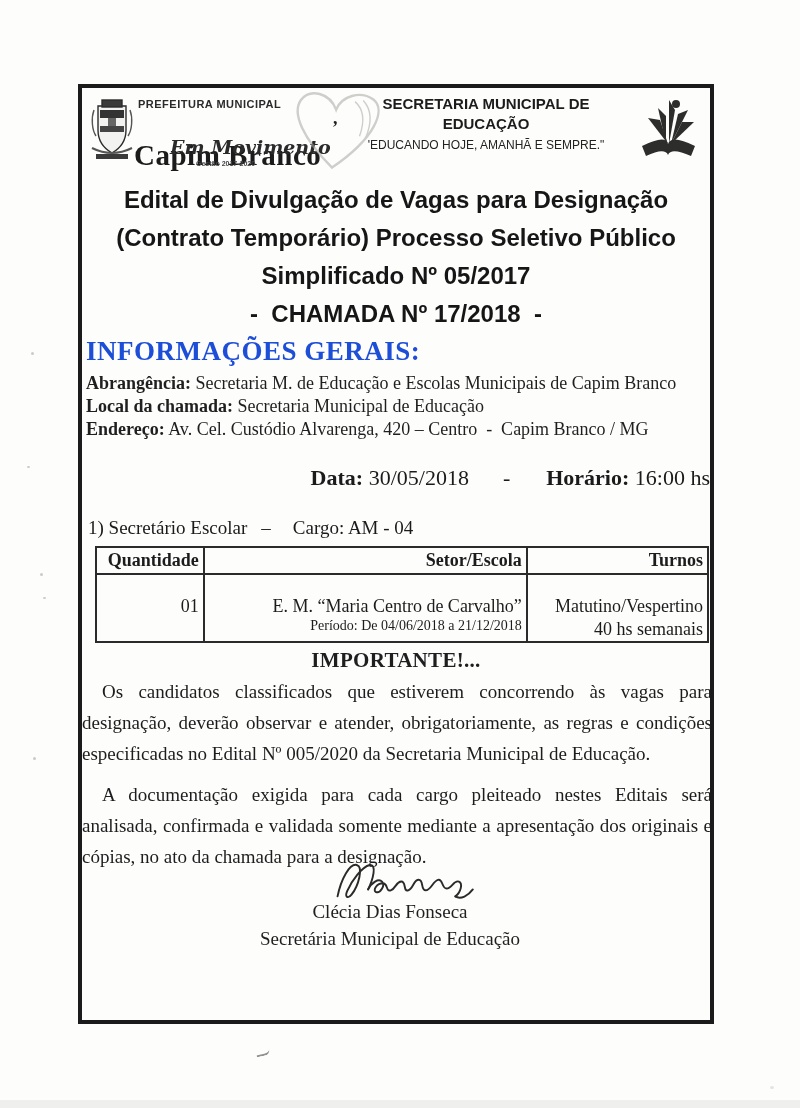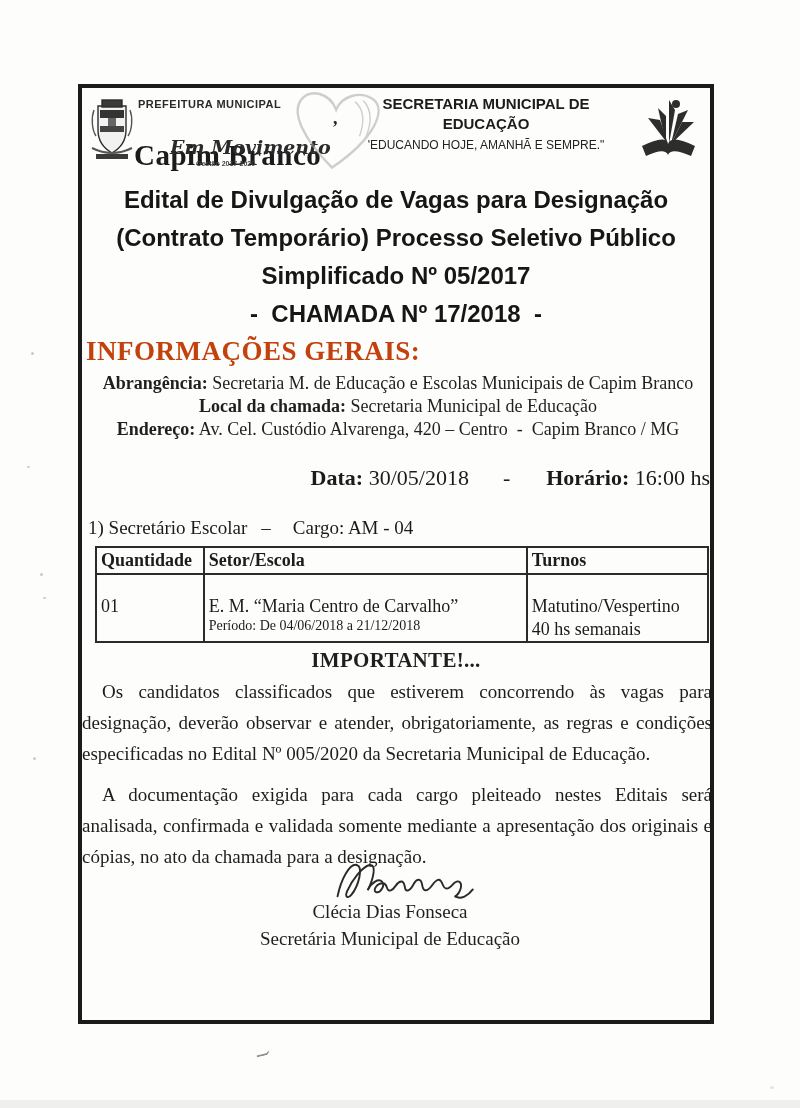--- a/index.html
+++ b/index.html
@@ -28,35 +28,35 @@
   .sec-line { font-weight:bold; font-size:15px; line-height:20px; color:#1c1c1c; }
   .motto { margin-top:4px; font-size:12px; color:#222; }
   .emblem { position:absolute; left:638px; top:92px; }
   
   .edital-title {
     position:absolute; left:82px; top:181px; width:628px; text-align:center;
     font-family:"Liberation Sans",sans-serif; font-weight:bold; font-size:24px;
     line-height:38px; color:#161616;
   }
   
-  .info-heading { position:absolute; left:86px; top:336px; font-weight:bold; font-size:27px; letter-spacing:.5px; color:#c2410c; }
-  .info-lines { position:absolute; left:86px; top:372px; width:624px; font-size:18px; line-height:23px;text-align:center; }
+  .info-heading { position:absolute; left:86px; top:336px; font-weight:bold; font-size:27px; letter-spacing:.5px; color:#1d4ed8; }
+  .info-lines { position:absolute; left:86px; top:372px; width:624px; font-size:18px; line-height:23px; }
   .info-lines b { font-weight:bold; }
   
   .schedule { position:absolute; left:82px; top:465px; width:628px; text-align:right; font-size:22px; color:#1b1b1b; }
   .schedule .lbl { font-weight:bold; }
   .schedule .gap1 { display:inline-block; width:34px; }
   .schedule .gap2 { display:inline-block; width:36px; }
   
   .position-line { position:absolute; left:88px; top:517px; font-size:19px; color:#1b1b1b; }
   .position-line .dash { margin:0 22px 0 14px; }
   table.vacancy {
     position:absolute; left:95px; top:546px; width:614px;
     border-collapse:collapse; table-layout:fixed;
-    font-size:18px; color:#1c1c1c; text-align:left;
+    font-size:18px; color:#1c1c1c; text-align:right;
   }
   table.vacancy th, table.vacancy td { border:2px solid #2b2b2b; padding:1px 4px; }
   table.vacancy th { font-weight:bold; font-size:18px; height:27px; }
   table.vacancy td { vertical-align:top; padding-top:21px; height:47px; }
   .periodo { font-size:14px; margin-top:1px; }
   .turno2 { margin-top:2px; }
   
   .important-heading { position:absolute; left:82px; top:648px; width:628px; text-align:center; font-weight:bold; font-size:21px; letter-spacing:.3px; }
   .para { position:absolute; left:82px; width:630px; font-size:19px; line-height:31px; text-align:justify; text-indent:20px; color:#1d1d1d; }
   .para1 { top:676px; }

